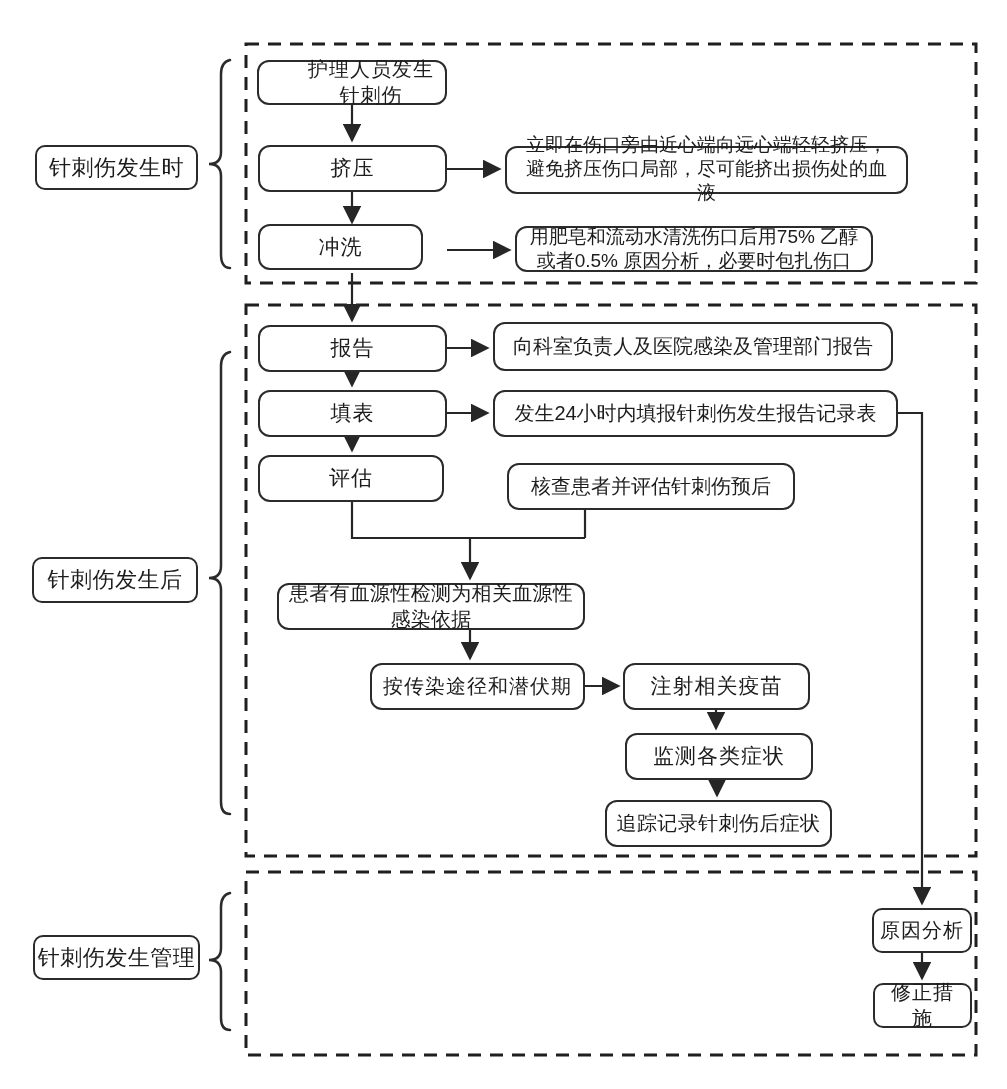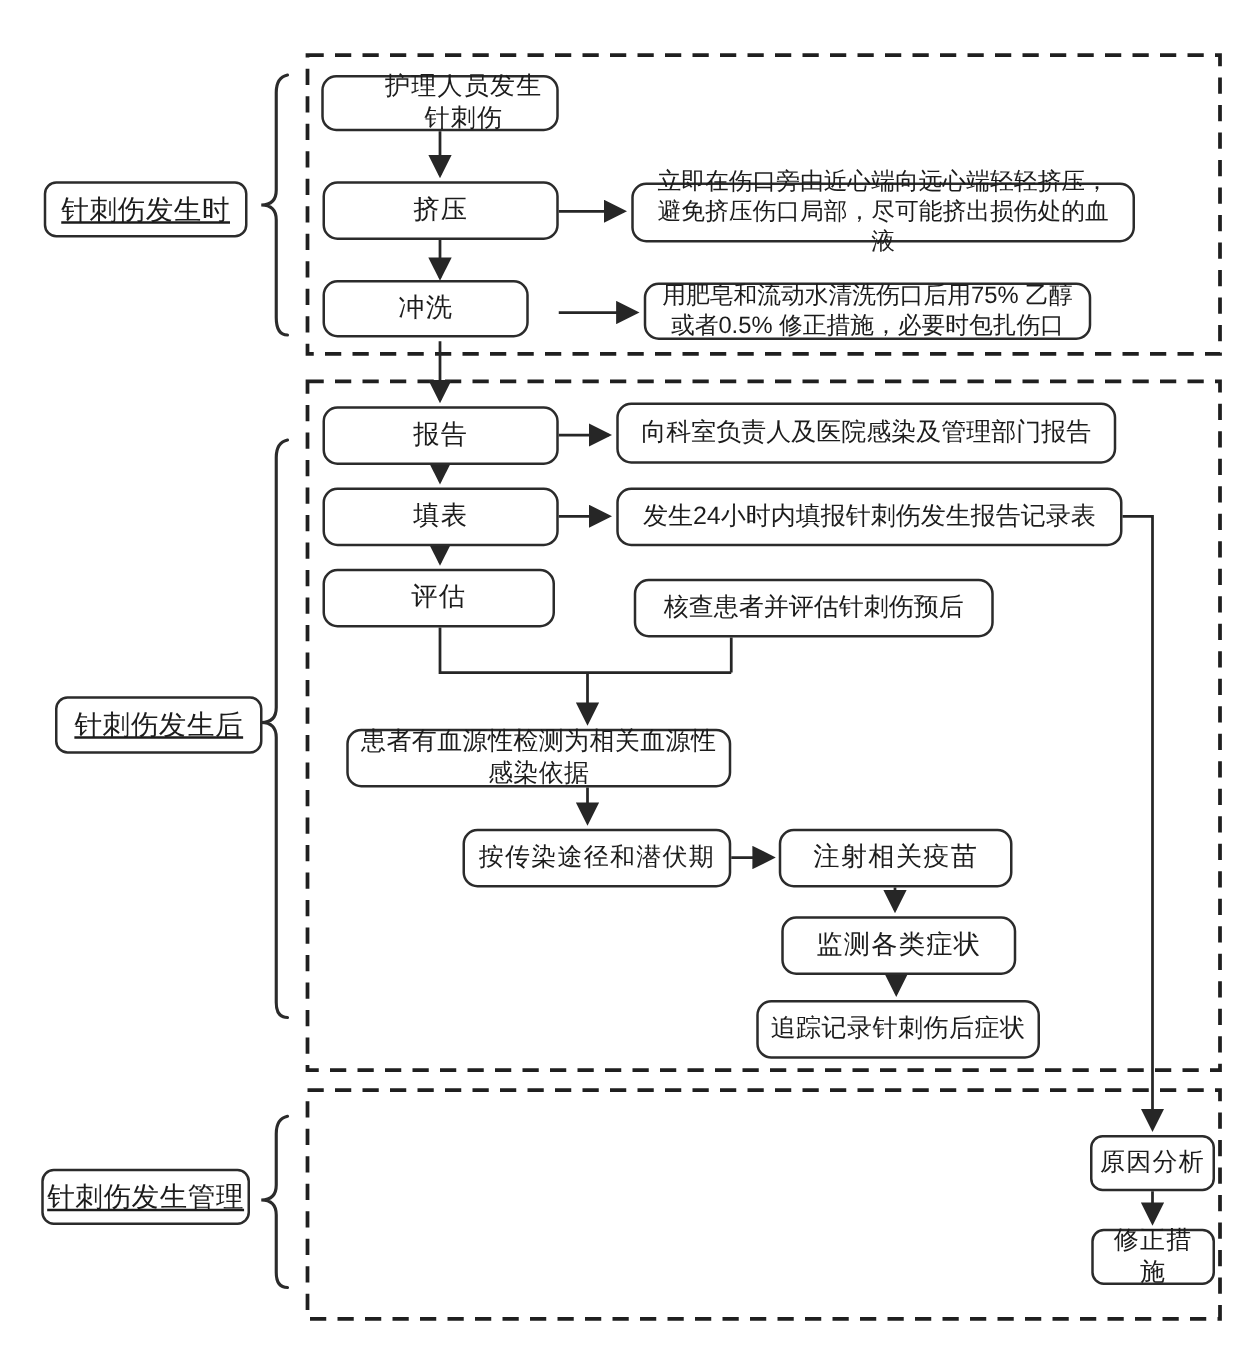--- a/index.html
+++ b/index.html
@@ -25,21 +25,20 @@
   .note{font-size:19px;letter-spacing:0;padding:2px 10px;}
   .note-single{font-size:20px;letter-spacing:0;padding:2px 0;}
   .small{font-size:20px;}
   .side-label{
     position:absolute;box-sizing:border-box;
     border:2.5px solid #2b2b2b;border-radius:10px;
     background:#ffffff;
     display:flex;align-items:center;justify-content:center;
     text-align:center;font-size:22px;letter-spacing:0.5px;
     z-index:2;
-    text-decoration:underline;
   }
 </style>
 </head>
 <body>
 
 <div id="canvas">
 
   <svg id="wires" viewBox="0 0 1007 1089" xmlns="http://www.w3.org/2000/svg">
     <defs>
       <marker id="arrow" viewBox="0 0 10 10" refX="8.6" refY="5" markerWidth="8.5" markerHeight="8.5" orient="auto-start-reverse">
@@ -78,28 +77,28 @@
       <line x1="585" y1="686" x2="618" y2="686" marker-end="url(#arrow)"></line>
       <line x1="716" y1="710" x2="716" y2="728" marker-end="url(#arrow)"></line>
       <line x1="717" y1="780" x2="717" y2="795" marker-end="url(#arrow)"></line>
 
       <polyline points="898,413 922,413 922,903" marker-end="url(#arrow)"></polyline>
       <line x1="922" y1="953" x2="922" y2="978" marker-end="url(#arrow)"></line>
     </g>
   </svg>
 
   <div class="side-label" style="left:35px;top:145px;width:163px;height:45px;">针刺伤发生时</div>
-  <div class="side-label" style="left:44px;top:557px;width:166px;height:46px;">针刺伤发生后</div>
+  <div class="side-label" style="left:32px;top:557px;width:166px;height:46px;">针刺伤发生后</div>
   <div class="side-label" style="left:33px;top:935px;width:167px;height:45px;">针刺伤发生管理</div>
 
   <div class="node" style="left:257px;top:60px;width:190px;height:45px;font-size:20px;padding-left:44px;">护理人员发生针刺伤</div>
   <div class="node" style="left:258px;top:145px;width:189px;height:47px;">挤压</div>
   <div class="node note" style="left:505px;top:146px;width:403px;height:48px;font-family:Liberation Mono, monospace;">立即在伤口旁由近心端向远心端轻轻挤压，避免挤压伤口局部，尽可能挤出损伤处的血液</div>
   <div class="node" style="left:258px;top:224px;width:165px;height:46px;">冲洗</div>
-  <div class="node note" style="left:515px;top:226px;width:358px;height:46px;">用肥皂和流动水清洗伤口后用75% 乙醇或者0.5% 修正措施，必要时包扎伤口</div>
+  <div class="node note" style="left:515px;top:226px;width:358px;height:46px;">用肥皂和流动水清洗伤口后用75% 乙醇或者0.5% 原因分析，必要时包扎伤口</div>
 
   <div class="node" style="left:258px;top:325px;width:189px;height:47px;">报告</div>
   <div class="node note-single" style="left:493px;top:322px;width:400px;height:49px;">向科室负责人及医院感染及管理部门报告</div>
   <div class="node" style="left:258px;top:390px;width:189px;height:47px;">填表</div>
   <div class="node note-single" style="left:493px;top:390px;width:405px;height:47px;">发生24小时内填报针刺伤发生报告记录表</div>
   <div class="node" style="left:258px;top:455px;width:186px;height:47px;">评估</div>
   <div class="node note-single" style="left:507px;top:463px;width:288px;height:47px;">核查患者并评估针刺伤预后</div>
 
   <div class="node small" style="left:277px;top:583px;width:308px;height:47px;letter-spacing:0.3px;">患者有血源性检测为相关血源性感染依据</div>
   <div class="node small" style="left:370px;top:663px;width:215px;height:47px;">按传染途径和潜伏期</div>

